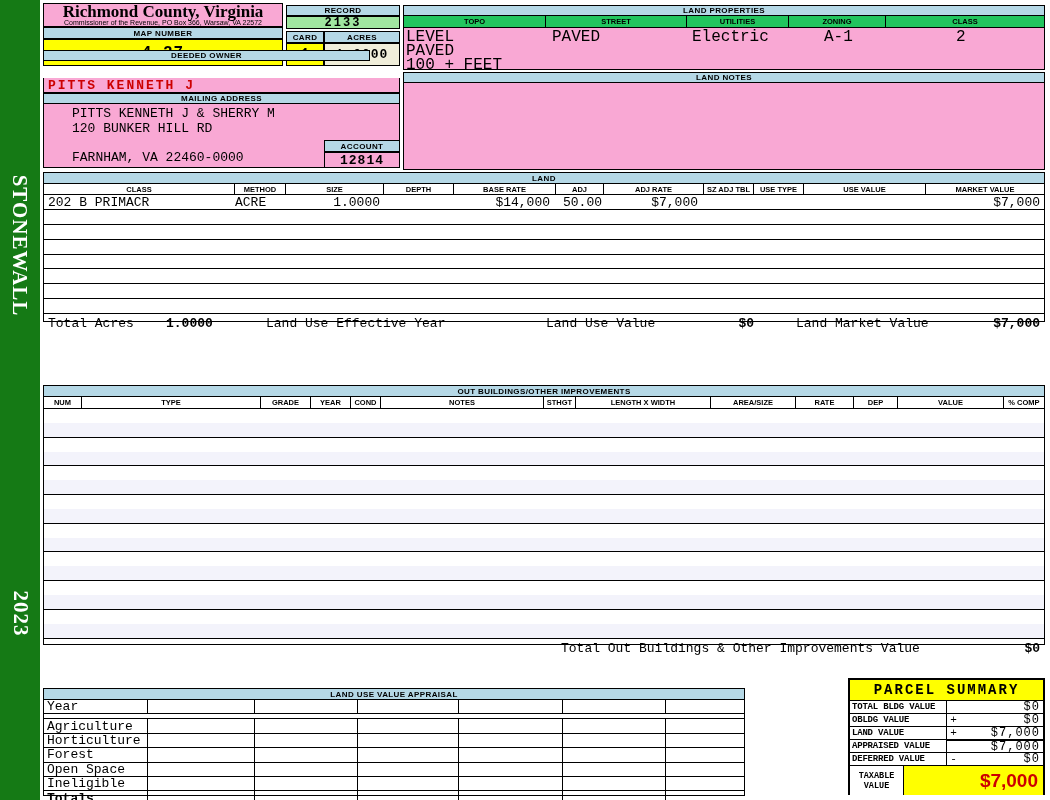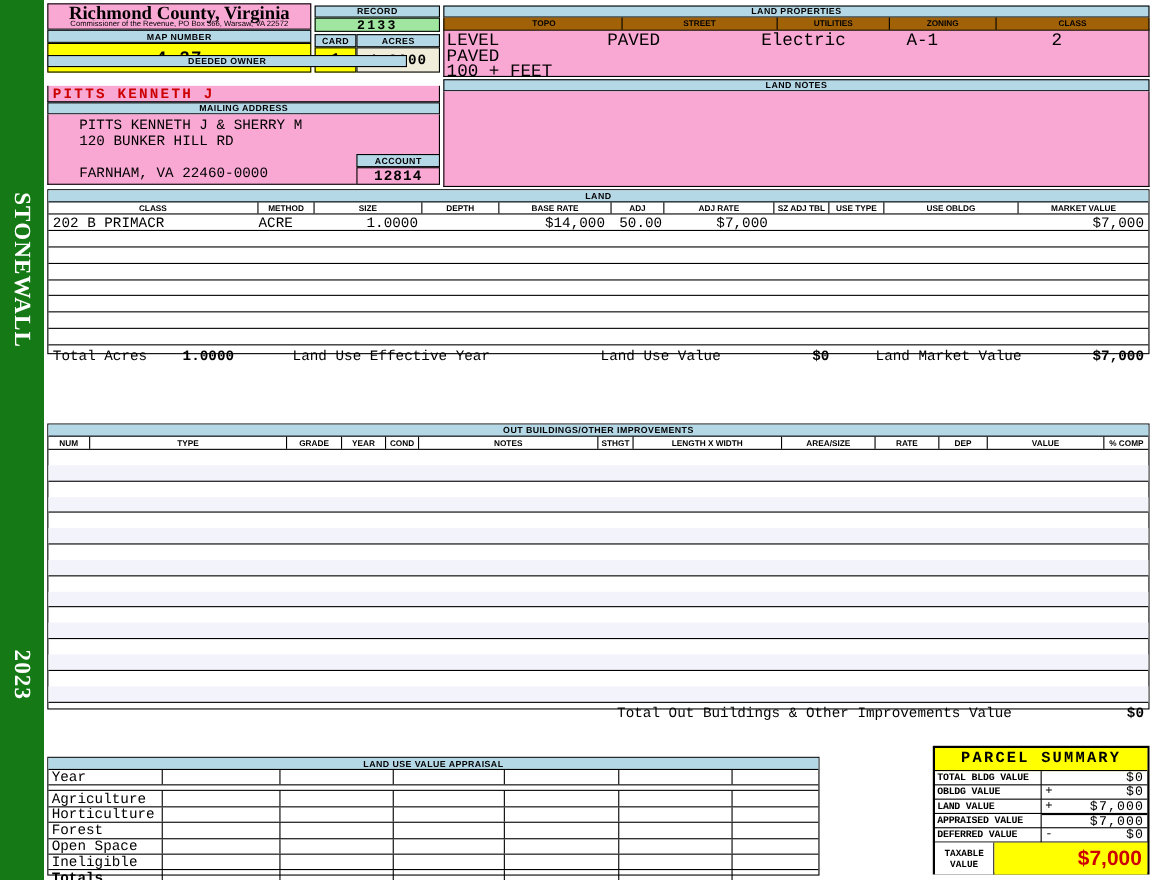--- a/index.html
+++ b/index.html
@@ -12,21 +12,21 @@
          font-family:"Liberation Serif",serif;font-weight:bold;font-size:21px;letter-spacing:1px;}
   .hdr{position:absolute;background:var(--header_blue,#b5d8e6);border:1px solid #000;
        font:bold 8px "Liberation Sans",sans-serif;display:flex;align-items:center;justify-content:center;
        letter-spacing:.4px;box-sizing:border-box;color:#000;}
   .box{position:absolute;border:1px solid #000;background:#f9a8d4;box-sizing:border-box;}
   .noTop{border-top:none;}
   .center{display:flex;align-items:center;justify-content:center;}
   .mono13{font-size:13px;font-family:"Liberation Mono",monospace;margin-left:24px;}
   .b{font-weight:bold;}
   
-  .cols{position:absolute;display:flex;border:1px solid #000;border-top:none;background:#a16207;box-sizing:border-box;padding-left:20px;}
+  .cols{position:absolute;display:flex;border:1px solid #000;border-top:none;background:#22c55e;box-sizing:border-box;}
   .col{border-right:1px solid #000;box-sizing:border-box;display:flex;align-items:center;justify-content:center;
        font:bold 7.5px "Liberation Sans",sans-serif;height:100%;overflow:hidden;}
   .col:last-child{border-right:none;flex:1;}
   
   .panel{position:absolute;border:1px solid #000;background:#fff;box-sizing:border-box;}
   .band{background:var(--header_blue,#b5d8e6);border-bottom:1px solid #000;
         font:bold 8px "Liberation Sans",sans-serif;display:flex;align-items:center;justify-content:center;letter-spacing:.4px;}
   .hrow{display:flex;border-bottom:1px solid #000;}
   .hrow>div{border-right:1px solid #000;box-sizing:border-box;display:flex;align-items:center;justify-content:center;
             font:bold 7.5px "Liberation Sans",sans-serif;overflow:hidden;}
@@ -132,21 +132,21 @@
     <div class="hrow" style="height:10px;">
       <div style="width:191px;">CLASS</div>
       <div style="width:51px;">METHOD</div>
       <div style="width:98px;">SIZE</div>
       <div style="width:70px;">DEPTH</div>
       <div style="width:102px;">BASE RATE</div>
       <div style="width:48px;">ADJ</div>
       <div style="width:100px;">ADJ RATE</div>
       <div style="width:50px;">SZ ADJ TBL</div>
       <div style="width:50px;">USE TYPE</div>
-      <div style="width:122px;">USE OBLDG</div>
+      <div style="width:122px;">USE VALUE</div>
       <div>MARKET VALUE</div>
     </div>
     <div class="land-datarow">
       <div style="width:191px;padding-left:4px;">202 B PRIMACR</div>
       <div style="width:51px;">ACRE</div>
       <div style="width:98px;text-align:right;padding-right:4px;">1.0000</div>
       <div style="width:70px;"></div>
       <div style="width:102px;text-align:right;padding-right:6px;">$14,000</div>
       <div style="width:48px;text-align:right;padding-right:2px;">50.00</div>
       <div style="width:100px;text-align:right;padding-right:6px;">$7,000</div>

